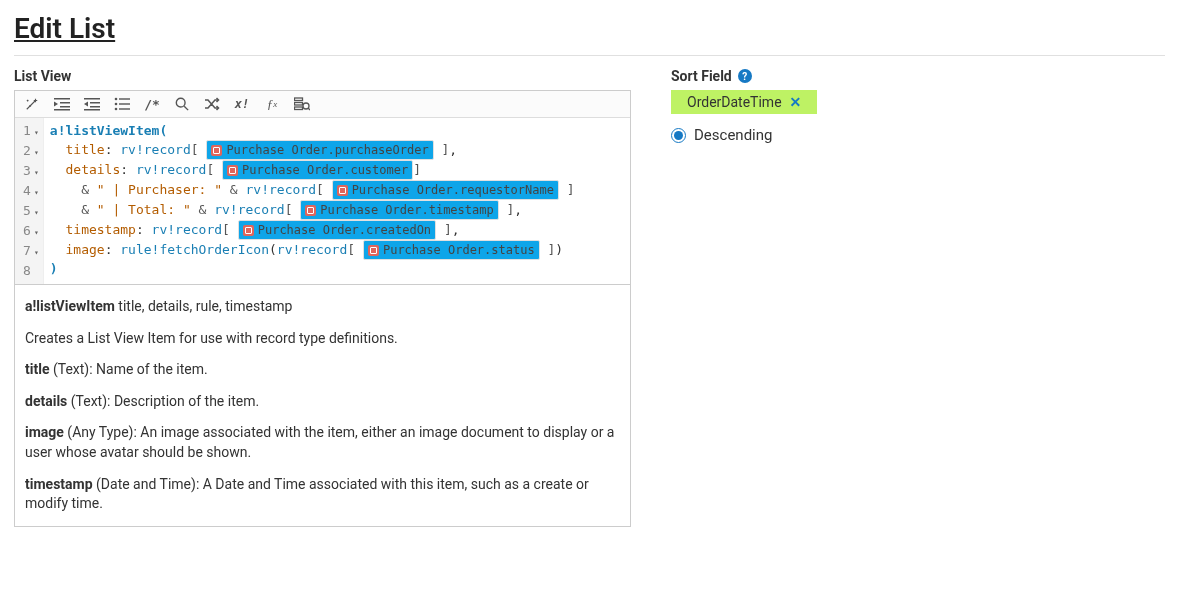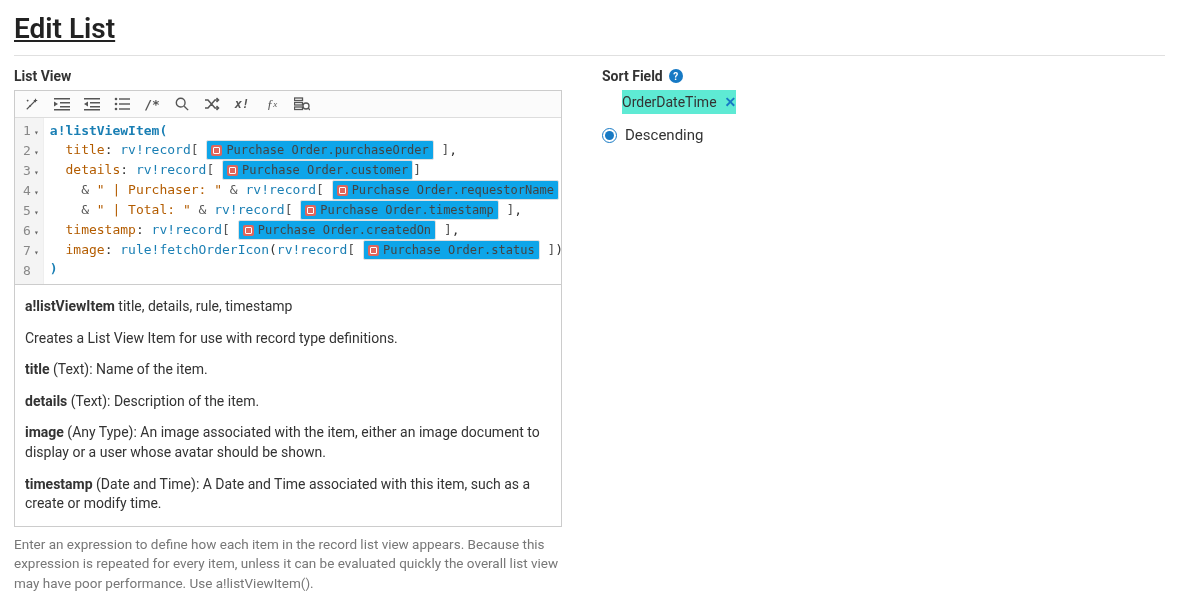--- a/index.html
+++ b/index.html
@@ -12,21 +12,21 @@
     }
     .title {
       font-size: 28px;
       font-weight: 600;
       color: #222;
       padding-bottom: 10px;
       text-decoration: underline;
     }
     .hr { border: none; border-top: 1px solid #e0e0e0; margin: 0 0 12px 0; }
     .columns { display: flex; gap: 40px; }
-    .col-left { width: 548px; flex-shrink: 0; }
+    .col-left { width: 617px; flex-shrink: 0; }
     .col-right { flex: 1; }
     .section-label {
       font-weight: 700;
       font-size: 14px;
       color: #333;
       margin-bottom: 6px;
       display: flex;
       align-items: center;
       gap: 6px;
     }
@@ -115,25 +115,24 @@
     .hint {
       color: #777;
       font-size: 13.5px;
       line-height: 1.45;
       margin-top: 8px;
     }
     .sort-pill {
       display: inline-flex;
       align-items: center;
       gap: 8px;
-      background: #5eead4;
-      padding: 4px 0;
+      background: #bef264;
+      padding: 4px 16px;
       color: #333;
       font-size: 14px;
-      margin-left: 20px;
     }
     .sort-pill .x { color: #1679c4; font-weight: 700; cursor: pointer; }
     .radio-group { margin-top: 12px; }
     .radio-row {
       display: flex;
       align-items: center;
       gap: 8px;
       margin-bottom: 8px;
       font-size: 15px;
       color: #333;
@@ -247,21 +246,20 @@
       <div class="doc-panel">
         <p class="sig"><strong>a!listViewItem</strong><span> title, details, rule, timestamp</span></p>
         <p>Creates a List View Item for use with record type definitions.</p>
         <p><strong>title</strong><span> (Text): Name of the item.</span></p>
         <p><strong>details</strong><span> (Text): Description of the item.</span></p>
         <p><strong>image</strong><span> (Any Type): An image associated with the item, either an image document to display or a user whose avatar should be shown.</span></p>
         <p style="margin-bottom:0;"><strong>timestamp</strong><span> (Date and Time): A Date and Time associated with this item, such as a create or modify time.</span></p>
       </div>
     </div>
 
-    <div class="hint">Enter an expression to define how each item in the record list view appears. Because this expression is repeated for every item, unless it can be evaluated quickly the overall list view may have poor performance. Use a!listViewItem().</div>
   </div>
 
   <div class="col-right">
     <div class="section-label">
       <span>Sort Field</span>
       <span class="help-icon">?</span>
     </div>
     <div class="sort-pill">
       <span>OrderDateTime</span>
       <span class="x">✕</span>

